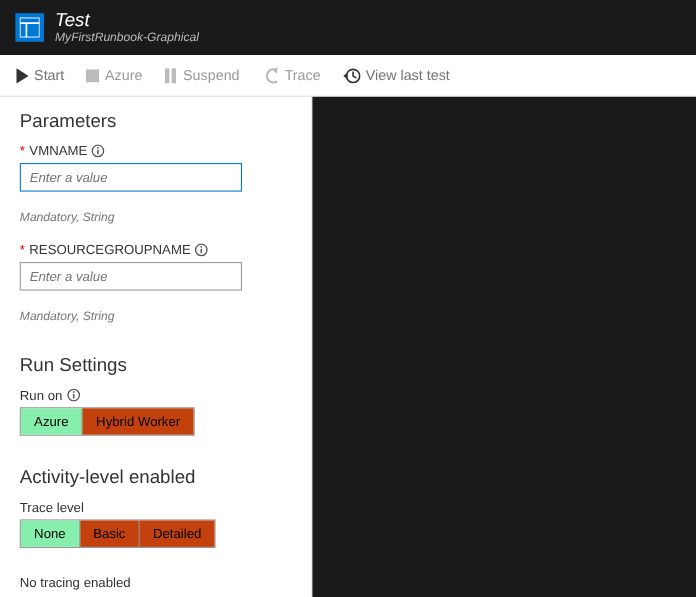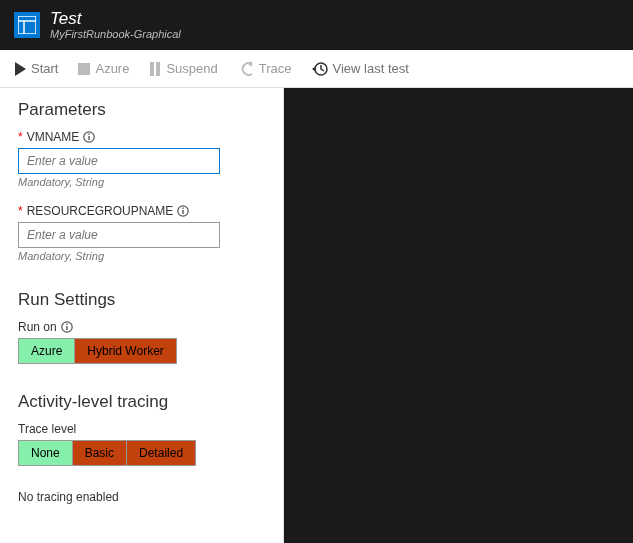--- a/index.html
+++ b/index.html
@@ -16,21 +16,21 @@
     .content { display: flex; height: calc(543px - 50px - 38px); }
     .left-panel { width: 284px; padding: 12px 18px; border-right: 1px solid #e0e0e0; overflow-y: auto; }
     .right-panel { flex: 1; background: #1a1a1a; }
     .section-heading { font-size: 17px; font-weight: 400; color: #333; margin-bottom: 10px; margin-top: 0; }
     .section-heading.mt { margin-top: 28px; }
     .param-label { font-size: 12px; color: #333; margin-bottom: 4px; display: flex; align-items: center; gap: 4px; }
     .param-label .req { color: #e00; }
     .info-icon { display: inline-flex; }
     .text-input { width: 202px; border: 1px solid #999; padding: 5px 8px; font-size: 12px; font-style: italic; color: #767676; font-family: inherit; }
     .text-input.focused { border: 1px solid #0078d4; outline: none; }
-    .hint { font-size: 11px; font-style: italic; color: #767676; margin-top: 2px; margin-bottom: 16px; }
+    .hint { font-size: 11px; font-style: italic; color: #767676; margin-top: 18px; margin-bottom: 16px; }
     .seg-group { display: inline-flex; border: 1px solid #999; }
     .seg { padding: 5px 12px; font-size: 12px; background: #c2410c; border: none; border-right: 1px solid #999; cursor: pointer; font-family: inherit; }
     .seg:last-child { border-right: none; }
     .seg.selected { background: #86efac; }
     .sub-label { font-size: 12px; color: #333; margin-bottom: 4px; display: flex; align-items: center; gap: 4px; }
     .tracing-msg { font-size: 12px; color: #333; margin-top: 24px; }
   </style>
 </head>
 <body>
 
@@ -127,21 +127,21 @@
             <rect x="5.3" y="5" width="1.4" height="4" fill="#555"></rect>
             <rect x="5.3" y="2.5" width="1.4" height="1.4" fill="#555"></rect>
           </svg>
         </span>
     </div>
     <div class="seg-group">
       <button class="seg selected">Azure</button>
       <button class="seg">Hybrid Worker</button>
     </div>
 
-    <div class="section-heading mt">Activity-level tracing</div>
+    <div class="section-heading mt">Activity-level enabled</div>
     <div class="sub-label">
       <span>Trace level</span>
     </div>
     <div class="seg-group">
       <button class="seg selected">None</button>
       <button class="seg">Basic</button>
       <button class="seg">Detailed</button>
     </div>
 
     <div class="tracing-msg">No tracing enabled</div>

